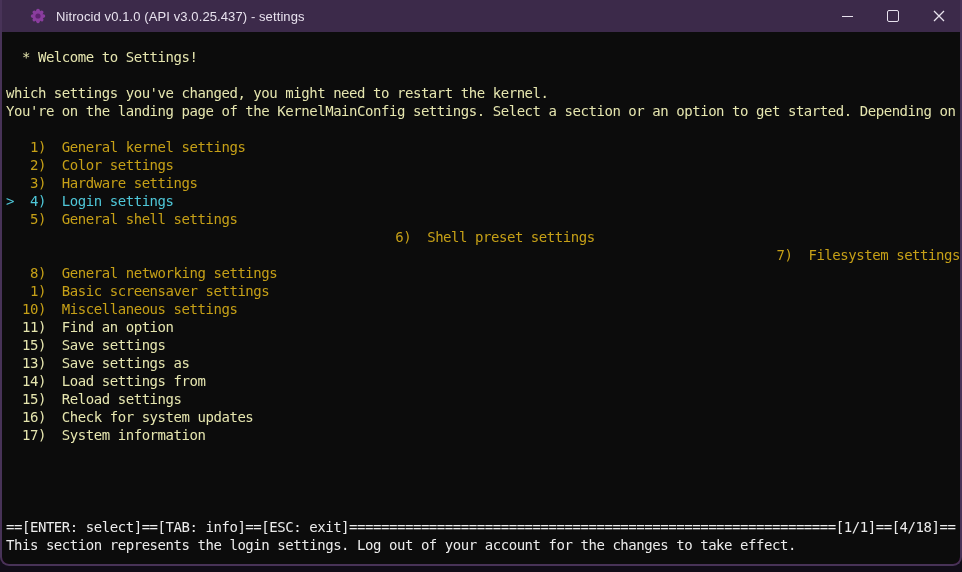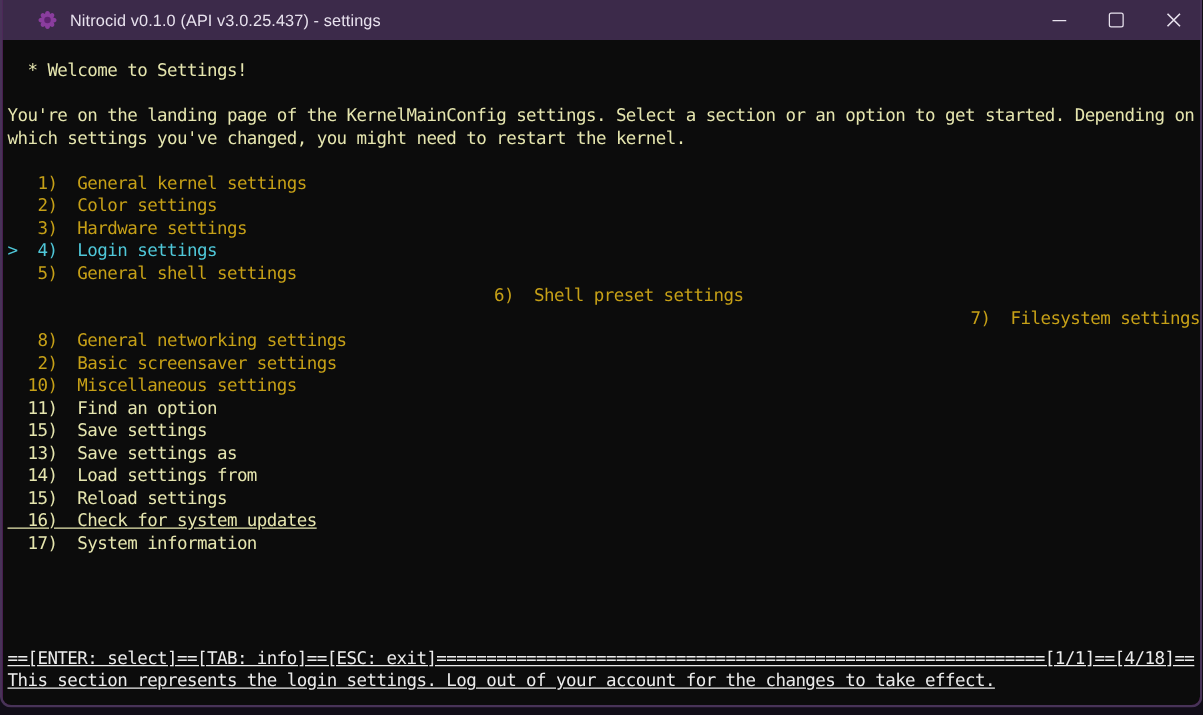--- a/index.html
+++ b/index.html
@@ -52,21 +52,20 @@
   }
   .tline { white-space:pre; height:18px; }
   .intro { color:var(--c-option,#e6e6af); }
   .menu-line { color:var(--c-section,#c6a017); }
   .bottom-block {
     position:absolute; left:4px; right:0; bottom:10px;
   }
   .status-line, .status-desc {
     white-space:pre; height:18px;
     color:var(--c-status,#ececec);
-    text-decoration:underline;
   }
 </style>
 </head>
 <body>
 
 <div class="window">
 
   <div class="titlebar">
     <svg class="app-icon" viewBox="0 0 16 16">
       <g fill="#8a3d9e">
@@ -93,40 +92,40 @@
         <svg width="12" height="12" viewBox="0 0 12 12">
           <path d="M1 1 L11 11 M11 1 L1 11" stroke="#e8e2ee" stroke-width="1.3" fill="none"></path>
         </svg>
       </div>
     </div>
   </div>
 
   <div class="terminal">
     <div class="tline intro">  * Welcome to Settings!</div>
     <div class="tline"></div>
+    <div class="tline intro">which settings you've changed, you might need to restart the kernel.</div>
     <div class="tline intro">You're on the landing page of the KernelMainConfig settings. Select a section or an option to get started. Depending on</div>
-    <div class="tline intro">which settings you've changed, you might need to restart the kernel.</div>
     <div class="tline"></div>
     <div>
         <div class="tline menu-line" style="color: rgb(198, 160, 23);">   1)  General kernel settings</div>
         <div class="tline menu-line" style="color: rgb(198, 160, 23);">   2)  Color settings</div>
         <div class="tline menu-line" style="color: rgb(198, 160, 23);">   3)  Hardware settings</div>
         <div class="tline menu-line" style="color: rgb(79, 199, 216);">&gt;  4)  Login settings</div>
         <div class="tline menu-line" style="color: rgb(198, 160, 23);">   5)  General shell settings</div>
         <div class="tline menu-line" style="color: rgb(198, 160, 23); text-align: center;">   6)  Shell preset settings</div>
         <div class="tline menu-line" style="color: rgb(198, 160, 23); text-align: right;">   7)  Filesystem settings</div>
         <div class="tline menu-line" style="color: rgb(198, 160, 23);">   8)  General networking settings</div>
-        <div class="tline menu-line" style="color: rgb(198, 160, 23);">   2)  Basic screensaver settings</div>
+        <div class="tline menu-line" style="color: rgb(198, 160, 23);">   1)  Basic screensaver settings</div>
         <div class="tline menu-line" style="color: rgb(198, 160, 23);">  10)  Miscellaneous settings</div>
         <div class="tline menu-line" style="color: rgb(230, 230, 175);">  11)  Find an option</div>
         <div class="tline menu-line" style="color: rgb(230, 230, 175);">  15)  Save settings</div>
         <div class="tline menu-line" style="color: rgb(230, 230, 175);">  13)  Save settings as</div>
         <div class="tline menu-line" style="color: rgb(230, 230, 175);">  14)  Load settings from</div>
         <div class="tline menu-line" style="color: rgb(230, 230, 175);">  15)  Reload settings</div>
-        <div class="tline menu-line" style="color: rgb(230, 230, 175); text-decoration: underline;">  16)  Check for system updates</div>
+        <div class="tline menu-line" style="color: rgb(230, 230, 175);">  16)  Check for system updates</div>
         <div class="tline menu-line" style="color: rgb(230, 230, 175);">  17)  System information</div>
       </div>
 
     <div class="bottom-block">
       <div class="status-line">==[ENTER: select]==[TAB: info]==[ESC: exit]=============================================================[1/1]==[4/18]==</div>
       <div class="status-desc">This section represents the login settings. Log out of your account for the changes to take effect.</div>
     </div>
   </div>
 
 </div>

